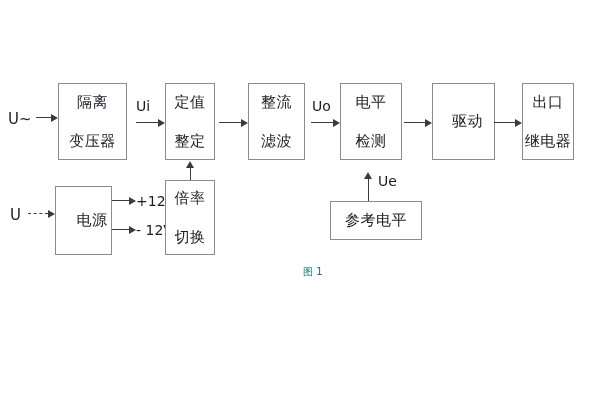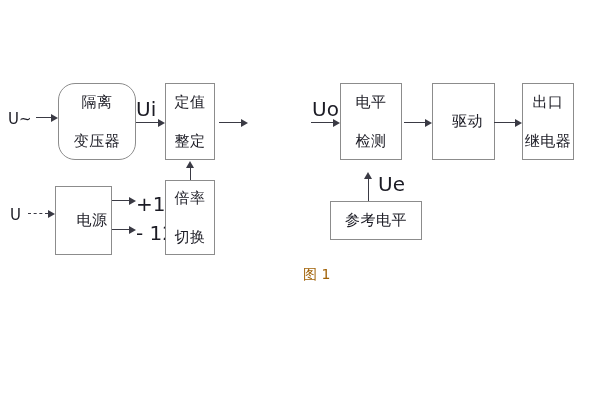--- a/index.html
+++ b/index.html
@@ -33,31 +33,31 @@
     font-size: 15px;
     letter-spacing: 0.5px;
     white-space: nowrap;
     color: #1b1b24;
   }
   .block .txt + .txt { margin-top: 24px; }
 
   
   .label {
     position: absolute;
-    font-size: 20px;
+    font-size: 14px;
     white-space: nowrap;
     color: #1b1b24;
     line-height: 1;
   }
   .label.big { font-size: 15px; }
   .caption {
     position: absolute;
-    font-size: 14px;
+    font-size: 10px;
     white-space: nowrap;
-    color: #a16207;
+    color: #0f766e;
     line-height: 1;
   }
 
   
   .arrow-r {
     position: absolute;
     height: 9px;
     display: block;
   }
   .arrow-r .shaft {
@@ -113,21 +113,21 @@
 
 <div id="canvas">
 
   <div class="label big" style="left:8px; top:112px;">U~</div>
 
   <div class="arrow-r" style="left:36px; top:113px; width:22px;">
     <span class="shaft" style="width:15px;"></span>
     <span class="head" style="left:15px;"></span>
   </div>
 
-  <div class="block" style="left:58px; top:83px; width:78px; height:77px;border-radius:17px;">
+  <div class="block" style="left:58px; top:83px; width:69px; height:77px;">
     <span class="txt">隔离</span>
     <span class="txt">变压器</span>
   </div>
 
   <div class="label" style="left:136px; top:99px;">Ui</div>
 
   <div class="arrow-r" style="left:136px; top:118px; width:29px;">
     <span class="shaft" style="width:22px;"></span>
     <span class="head" style="left:22px;"></span>
   </div>
@@ -135,20 +135,24 @@
   <div class="block" style="left:165px; top:83px; width:50px; height:77px;">
     <span class="txt">定值</span>
     <span class="txt">整定</span>
   </div>
 
   <div class="arrow-r" style="left:219px; top:118px; width:29px;">
     <span class="shaft" style="width:22px;"></span>
     <span class="head" style="left:22px;"></span>
   </div>
 
+  <div class="block" style="left:248px; top:83px; width:57px; height:77px;">
+    <span class="txt">整流</span>
+    <span class="txt">滤波</span>
+  </div>
 
   <div class="label" style="left:312px; top:99px;">Uo</div>
 
   <div class="arrow-r" style="left:311px; top:118px; width:29px;">
     <span class="shaft" style="width:22px;"></span>
     <span class="head" style="left:22px;"></span>
   </div>
 
   <div class="block" style="left:340px; top:83px; width:62px; height:77px;">
     <span class="txt">电平</span>

